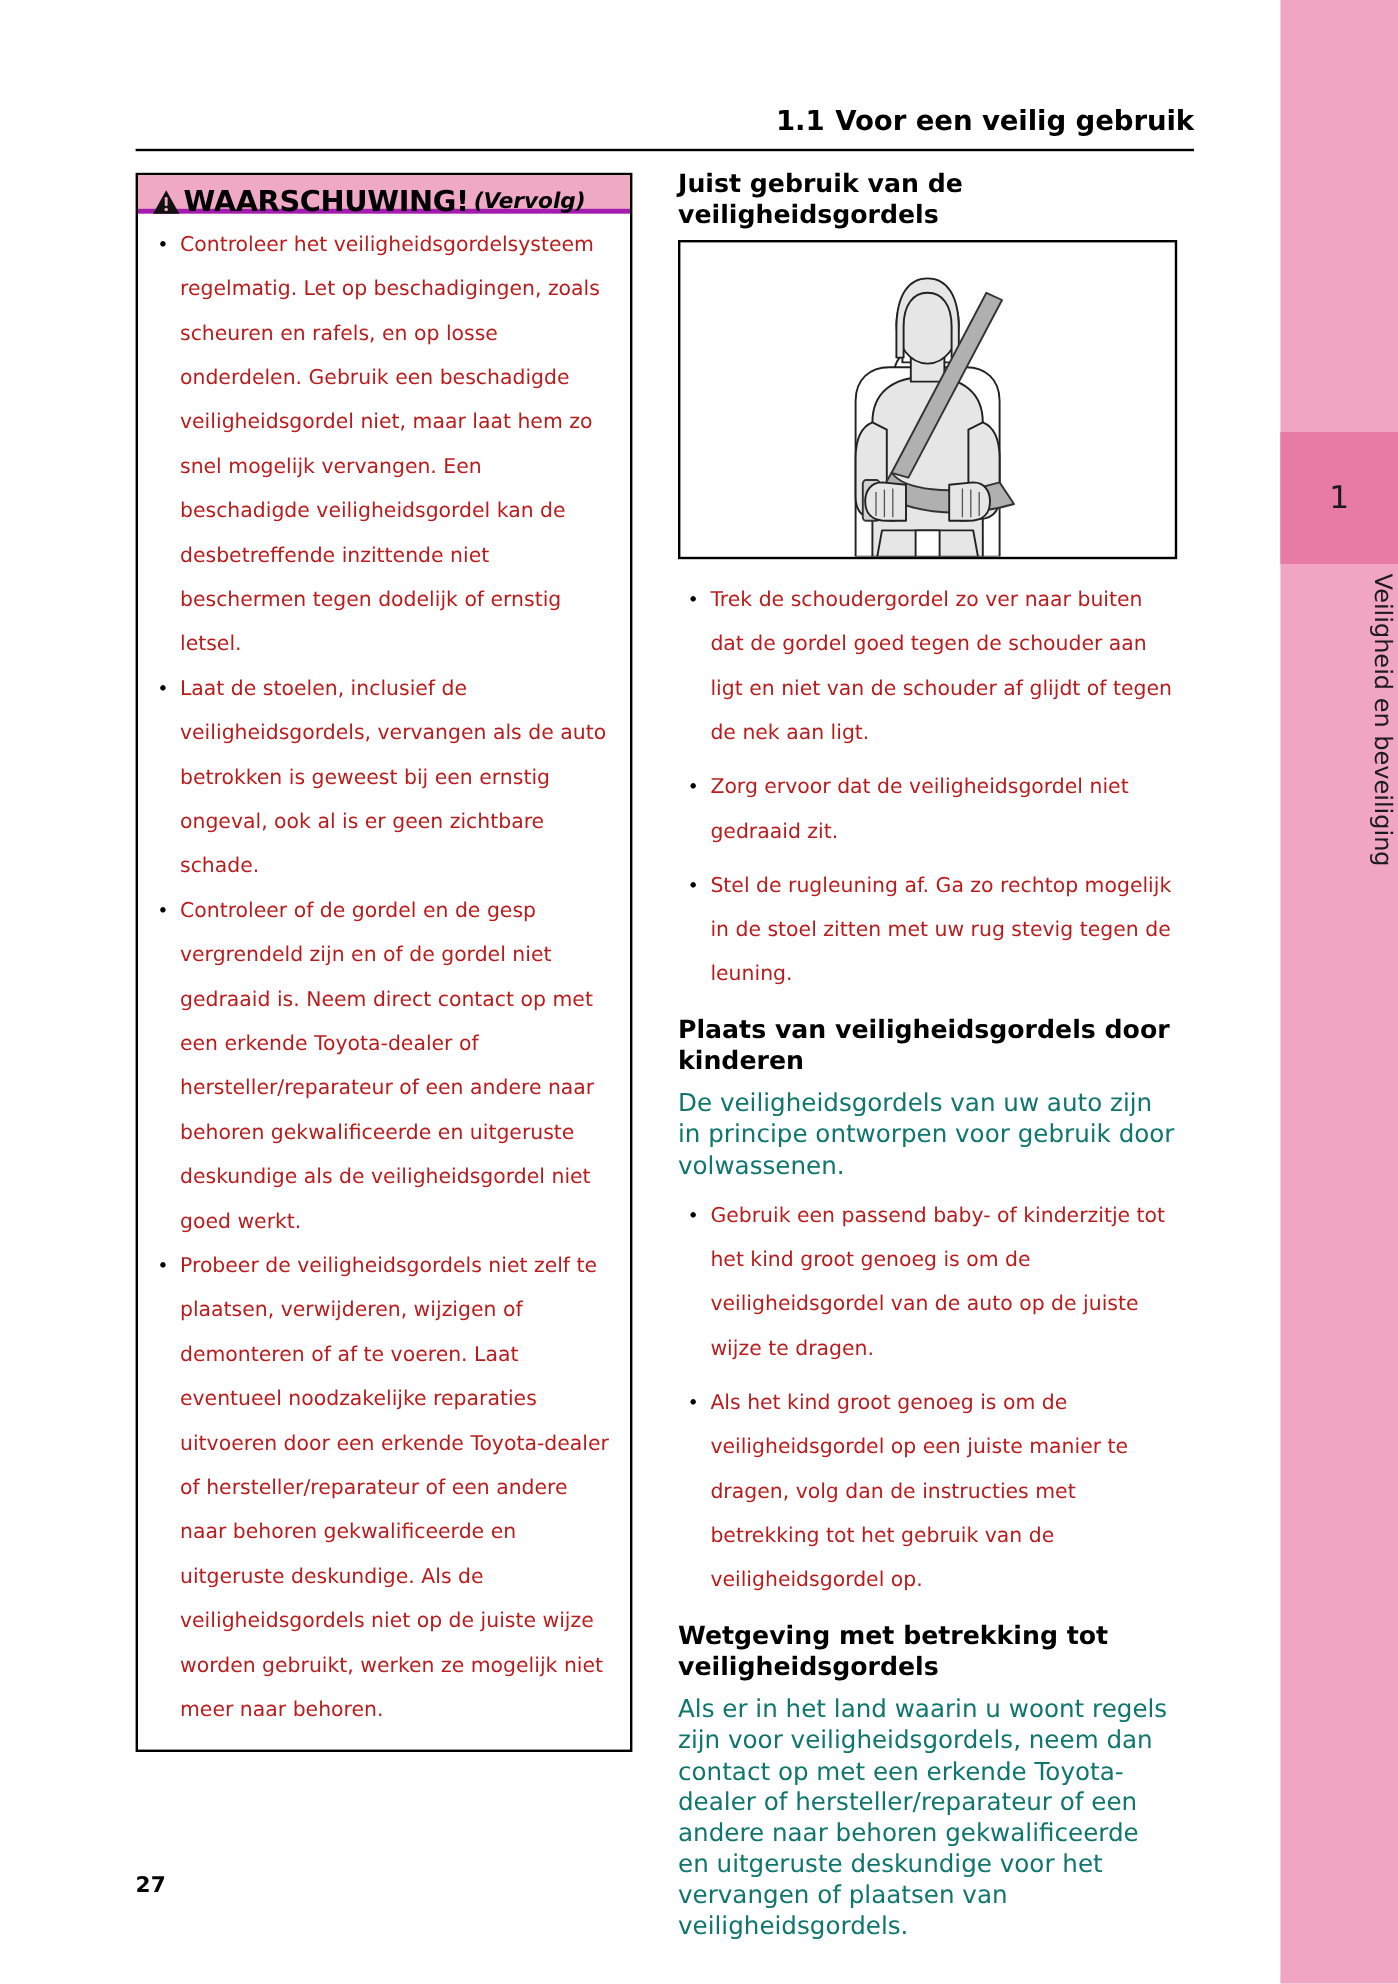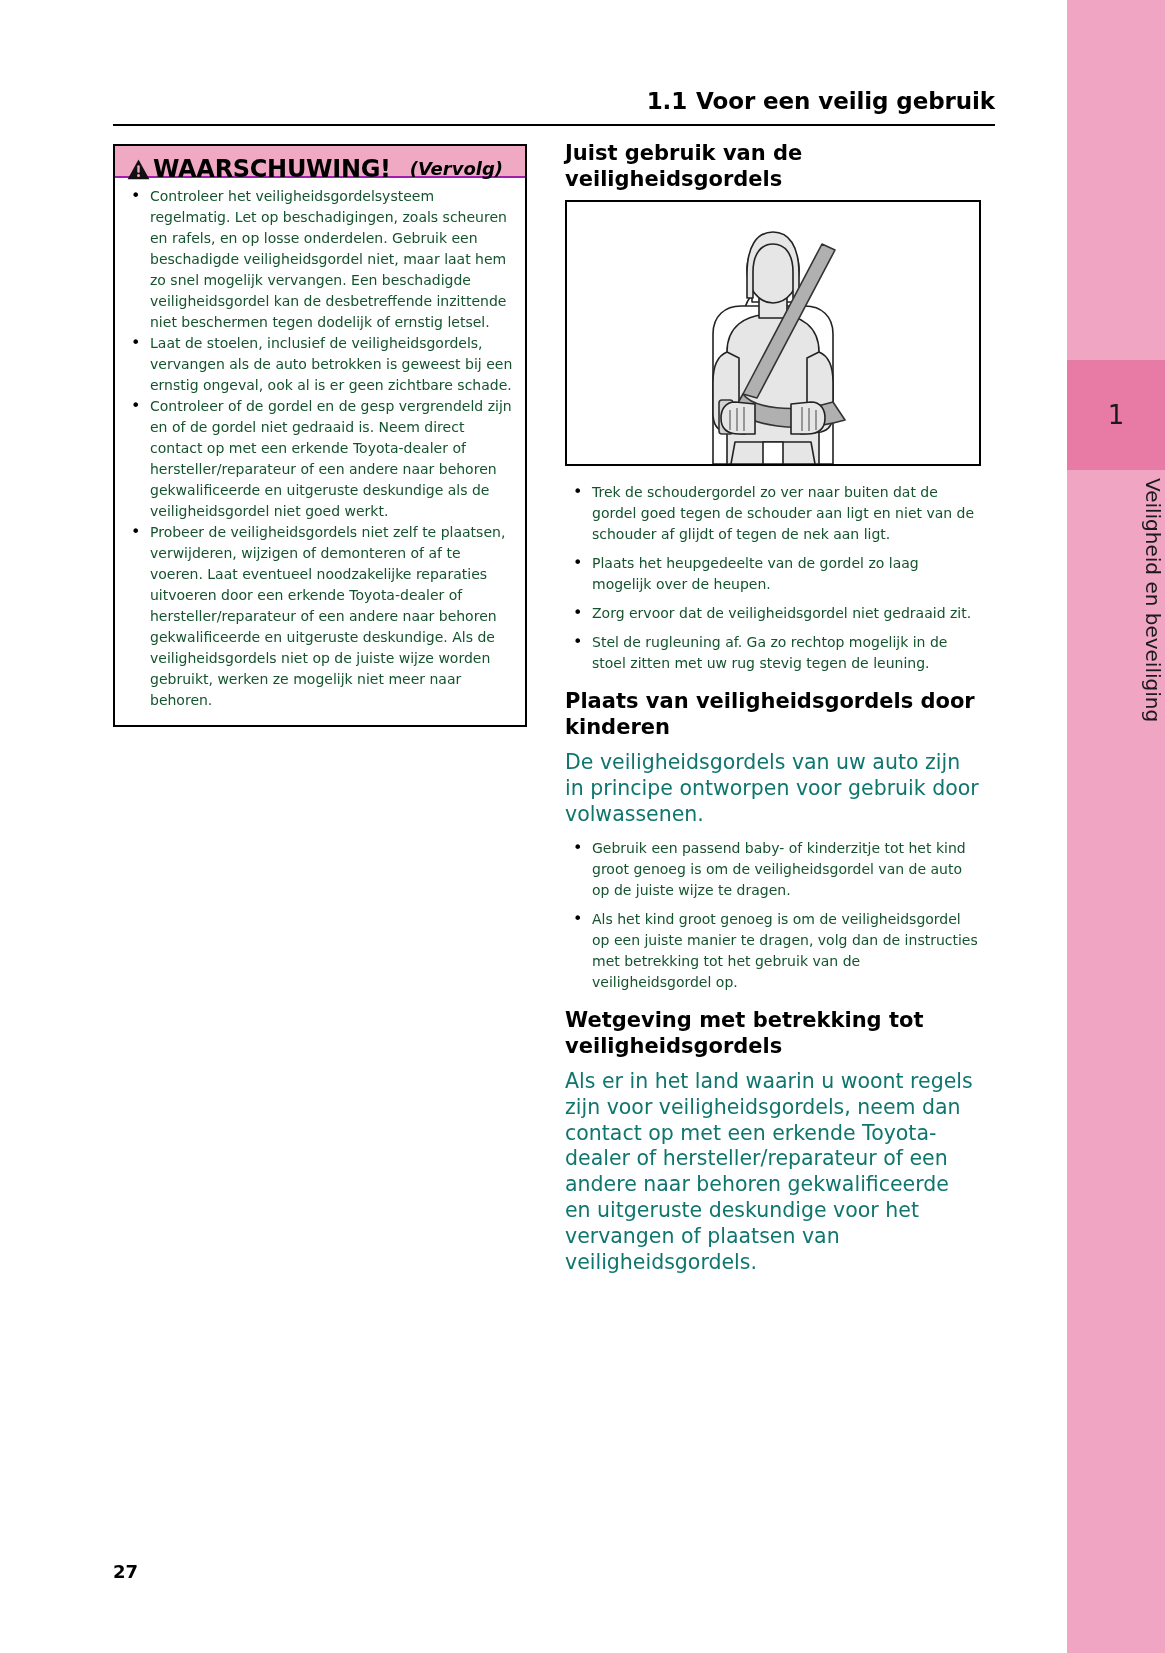--- a/index.html
+++ b/index.html
@@ -103,21 +103,21 @@
   }
 
   
   .warning-box {
     border: 2px solid #000;
     box-sizing: border-box;
     width: 414px;
   }
   .warning-header {
     background: #efa9c3;
-    border-bottom: 2px solid #a21caf;
+    border-bottom: 4px solid #a21caf;
     height: 32px;
     display: flex;
     align-items: center;
     padding: 16px 6px 0 12px;
     box-sizing: border-box;
   }
   .warn-triangle {
     width: 23px;
     height: 21px;
     flex: 0 0 auto;
@@ -129,39 +129,39 @@
     font-weight: bold;
     color: #000;
     letter-spacing: -0.3px;
     line-height: 1;
   }
   .warning-suffix {
     font-size: 18px;
     font-weight: bold;
     font-style: italic;
     color: #000;
-    margin-left: 19px;
+    margin-left: 4px;
     line-height: 1;
   }
   .warning-body {
     padding: 8px 10px 14px 10px;
   }
 
   
   ul.bullets {
     list-style: none;
     margin: 0;
     padding: 0;
   }
   ul.bullets > li {
     position: relative;
     padding-left: 25px;
-    font-size: 14px;
-    line-height: 21px;
-    color: #14532d;
+    font-size: 17px;
+    line-height: 37px;
+    color: #b91c1c;
     margin-bottom: 0;
   }
   ul.bullets > li::before {
     content: "\2022";
     position: absolute;
     left: 6px;
     top: -1px;
     font-size: 16px;
     color: #000;
   }
@@ -300,21 +300,20 @@
         </g>
         <g stroke="#555555" stroke-width="1.1" fill="none">
           <path d="M163 208 L163 228 M170 206 L170 229 M177 205 L177 229"></path>
           <path d="M249 208 L249 228 M242 206 L242 229 M235 205 L235 229"></path>
         </g>
       </svg>
     </div>
 
     <ul class="bullets">
       <li>Trek de schoudergordel zo ver naar buiten dat de gordel goed tegen de schouder aan ligt en niet van de schouder af glijdt of tegen de nek aan ligt.</li>
-      <li>Plaats het heupgedeelte van de gordel zo laag mogelijk over de heupen.</li>
       <li>Zorg ervoor dat de veiligheidsgordel niet gedraaid zit.</li>
       <li>Stel de rugleuning af. Ga zo rechtop mogelijk in de stoel zitten met uw rug stevig tegen de leuning.</li>
     </ul>
 
     <div class="section-head">Plaats van veiligheidsgordels door kinderen</div>
     <p class="para">De veiligheidsgordels van uw auto zijn in principe ontworpen voor gebruik door volwassenen.</p>
     <ul class="bullets">
       <li>Gebruik een passend baby- of kinderzitje tot het kind groot genoeg is om de veiligheidsgordel van de auto op de juiste wijze te dragen.</li>
       <li>Als het kind groot genoeg is om de veiligheidsgordel op een juiste manier te dragen, volg dan de instructies met betrekking tot het gebruik van de veiligheidsgordel op.</li>
     </ul>

